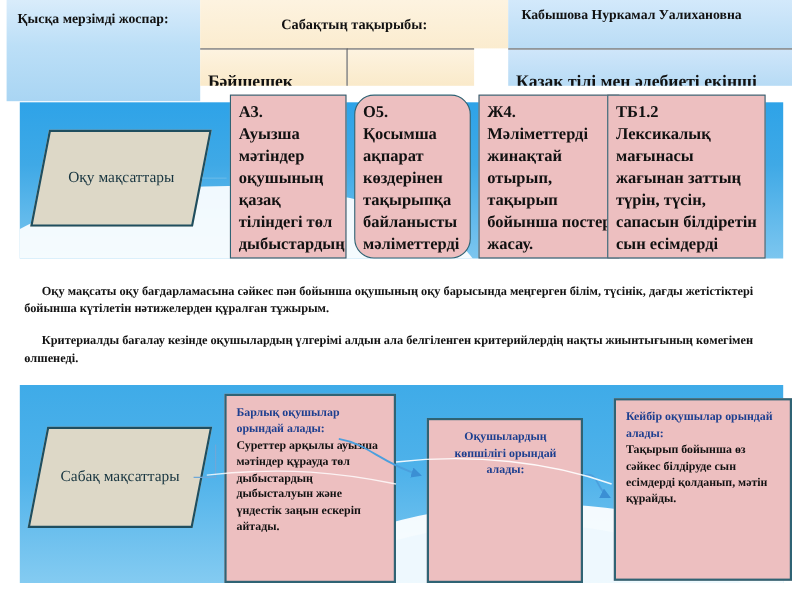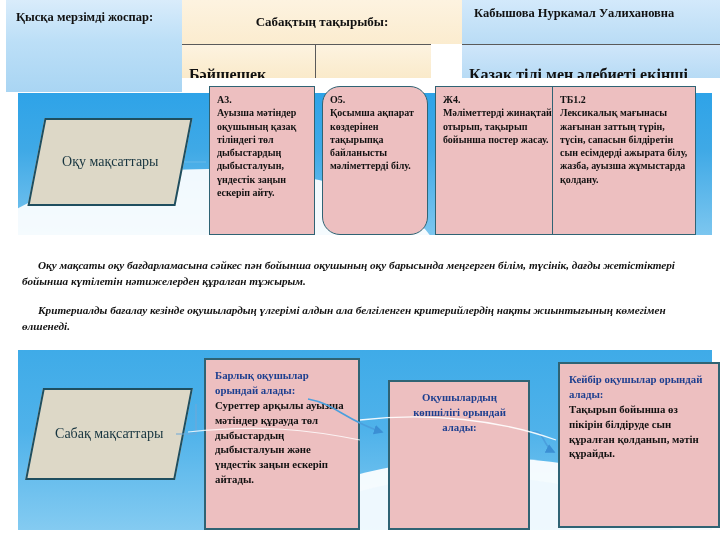--- a/index.html
+++ b/index.html
@@ -118,21 +118,21 @@
   
   .pcard {
     position: absolute;
     background: #edbfc0;
     box-sizing: border-box;
     border: 1.6px solid #2f6374;
     padding: 6px 6px 4px 7px;
     overflow: hidden;
   }
   .pcard .body {
-    font-size: 10px;
+    font-size: 15px;
     font-weight: bold;
     color: #111;
     line-height: 1.33;
   }
   .oc1 { left: 209px; top: 86px; width: 106px; height: 149px; }
   .oc2 { left: 322px; top: 86px; width: 106px; height: 149px; border-radius: 18px; }
   .oc3 { left: 435px; top: 86px; width: 128px; height: 149px; }
   .oc4 { left: 552px; top: 86px; width: 144px; height: 149px; }
 
   
@@ -141,21 +141,20 @@
   }
   .p1 { top: 258px; }
   .p2 { top: 303px; }
   .para-block p {
     margin: 0;
     font-size: 11.2px;
     font-weight: bold;
     color: #121212;
     line-height: 1.42;
     text-indent: 16px;
-    font-style: italic;
   }
 
   
   .panel-bottom {
     position: absolute;
     left: 18px; top: 350px; width: 694px; height: 180px;
     background: linear-gradient(180deg,#3fabe8 0%, #4fb2ea 45%, #84cbf1 100%);
     overflow: hidden;
   }
   .panel-bottom .wave-b {
@@ -262,21 +261,21 @@
 
 <div class="bcard bc1">
   <div class="txt hl">Барлық  оқушылар орындай алады:</div>
   <div class="txt">Суреттер арқылы ауызша мәтіндер құрауда төл дыбыстардың дыбысталуын және үндестік заңын ескеріп айтады.</div>
 </div>
 <div class="bcard bc2">
   <div class="txt hl">Оқушылардың көпшілігі орындай алады:</div>
 </div>
 <div class="bcard bc3">
   <div class="txt hl">Кейбір оқушылар орындай алады:</div>
-  <div class="txt">Тақырып бойынша өз пікірін білдіруде сын құралған қолданып, мәтін құрайды.</div>
+  <div class="txt">Тақырып бойынша өз сәйкес білдіруде сын есімдерді қолданып, мәтін құрайды.</div>
 </div>
 
 <svg class="svg-layer">
   <defs>
     <marker id="ah" markerWidth="7" markerHeight="7" refX="5" refY="3" orient="auto">
       <path d="M0,0 L6,3 L0,6 z" fill="#3b8fd4"></path>
     </marker>
   </defs>
 
   <path d="M184,162 L206,162" stroke="#5fb6e8" stroke-width="1.4" fill="none"></path>

